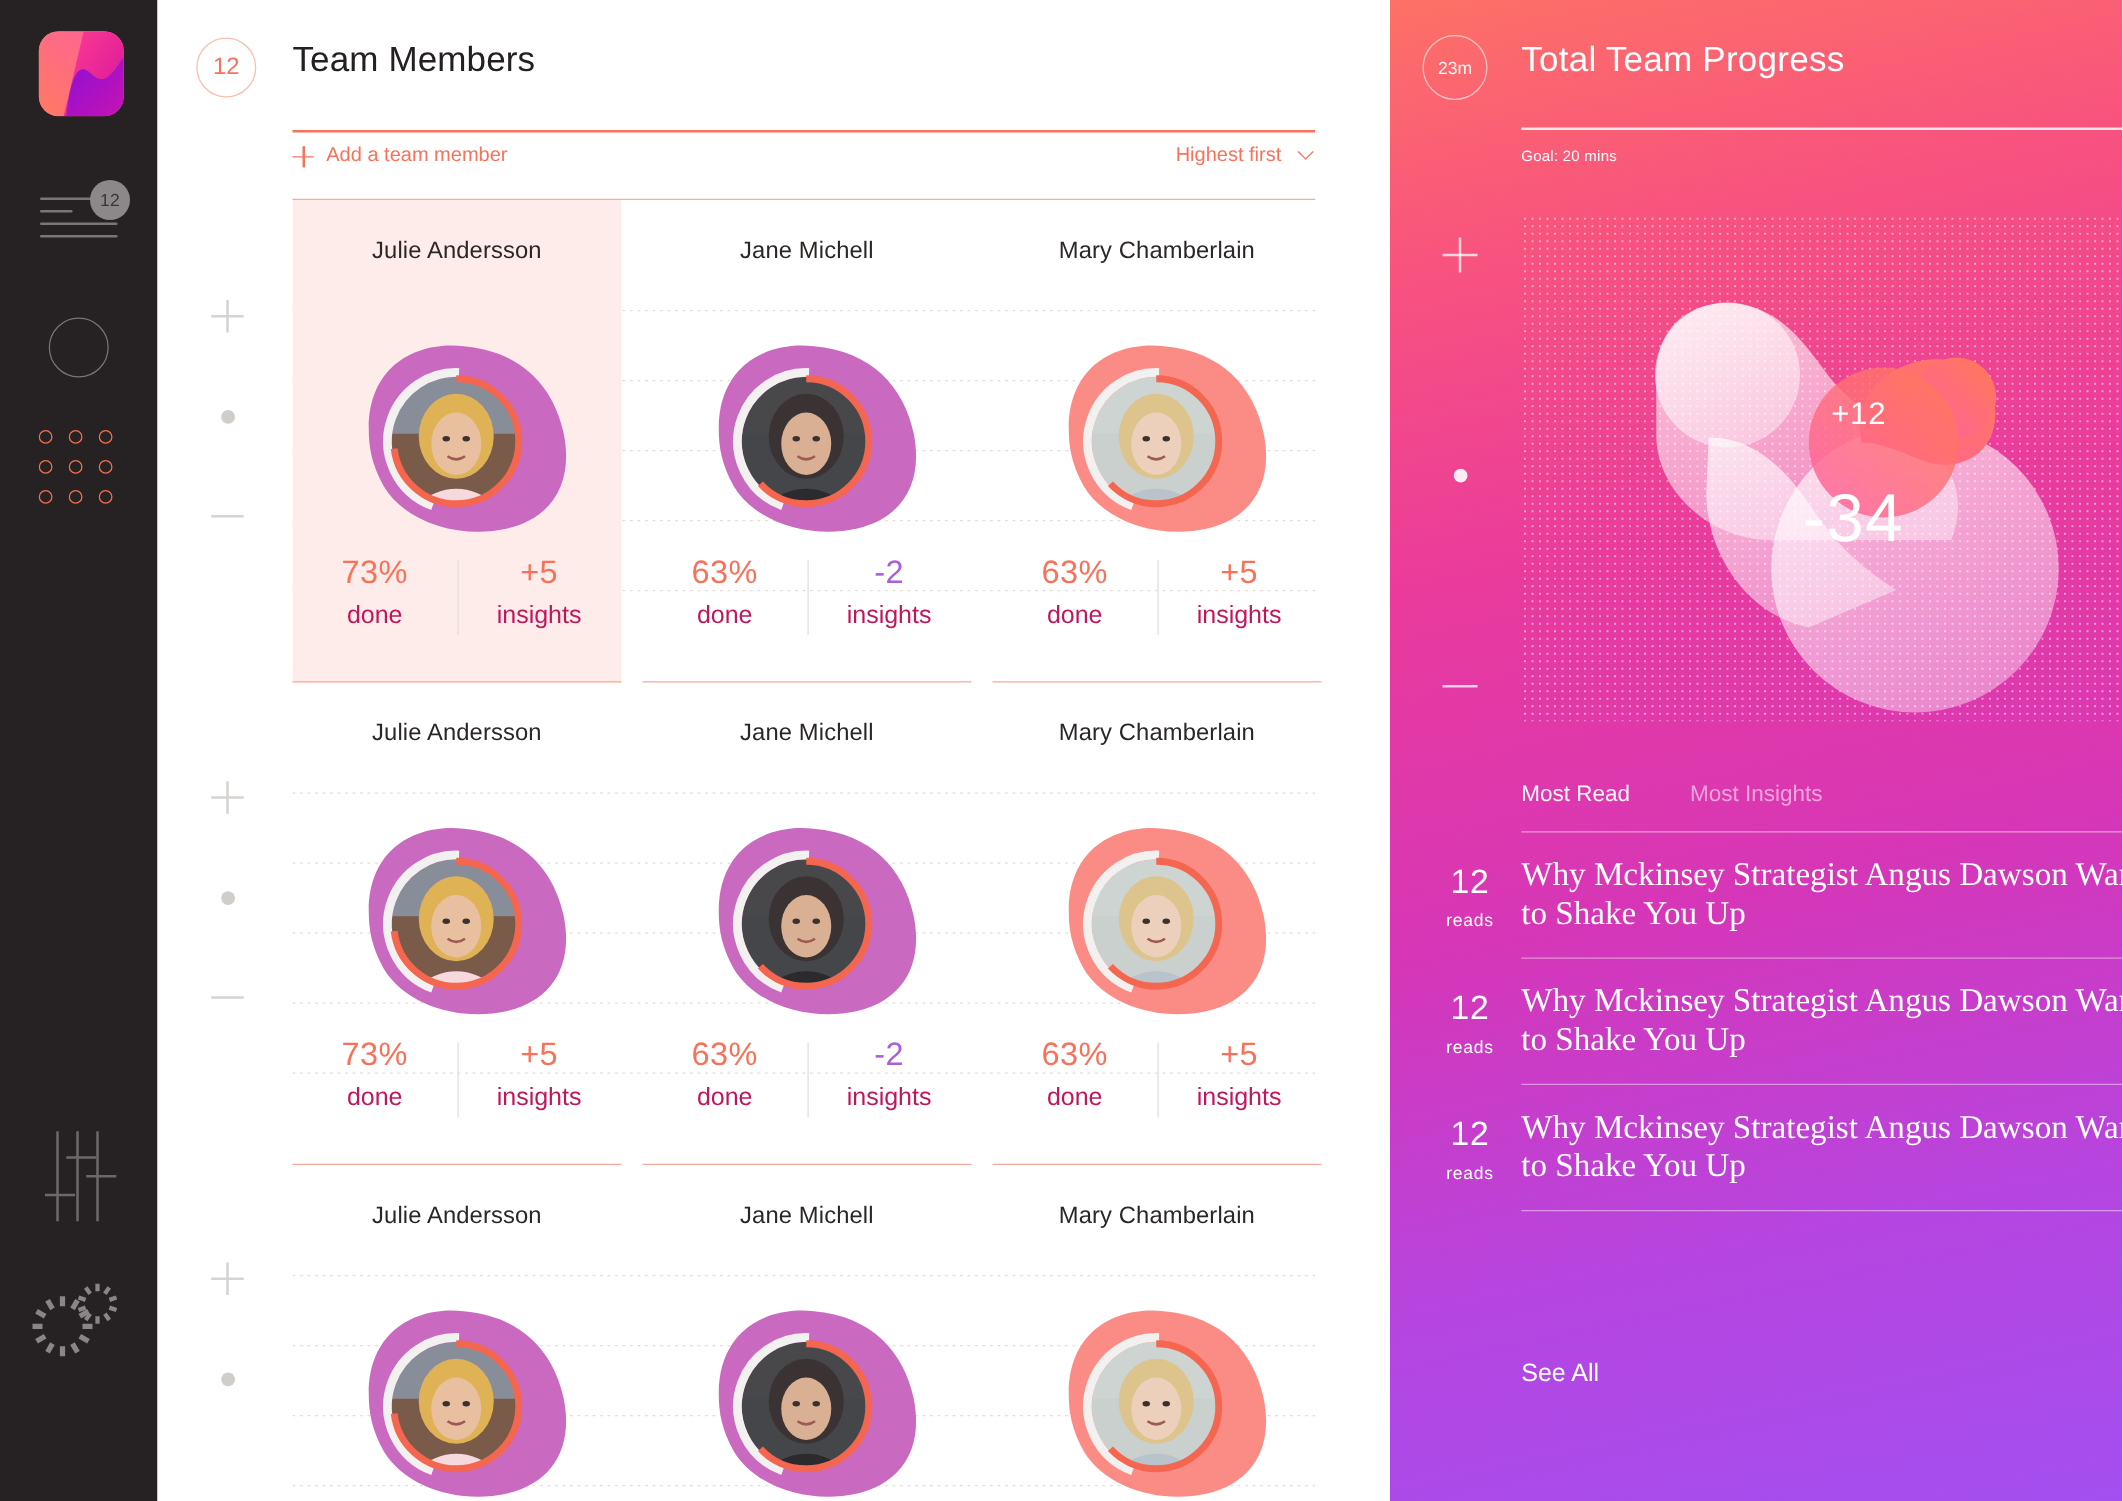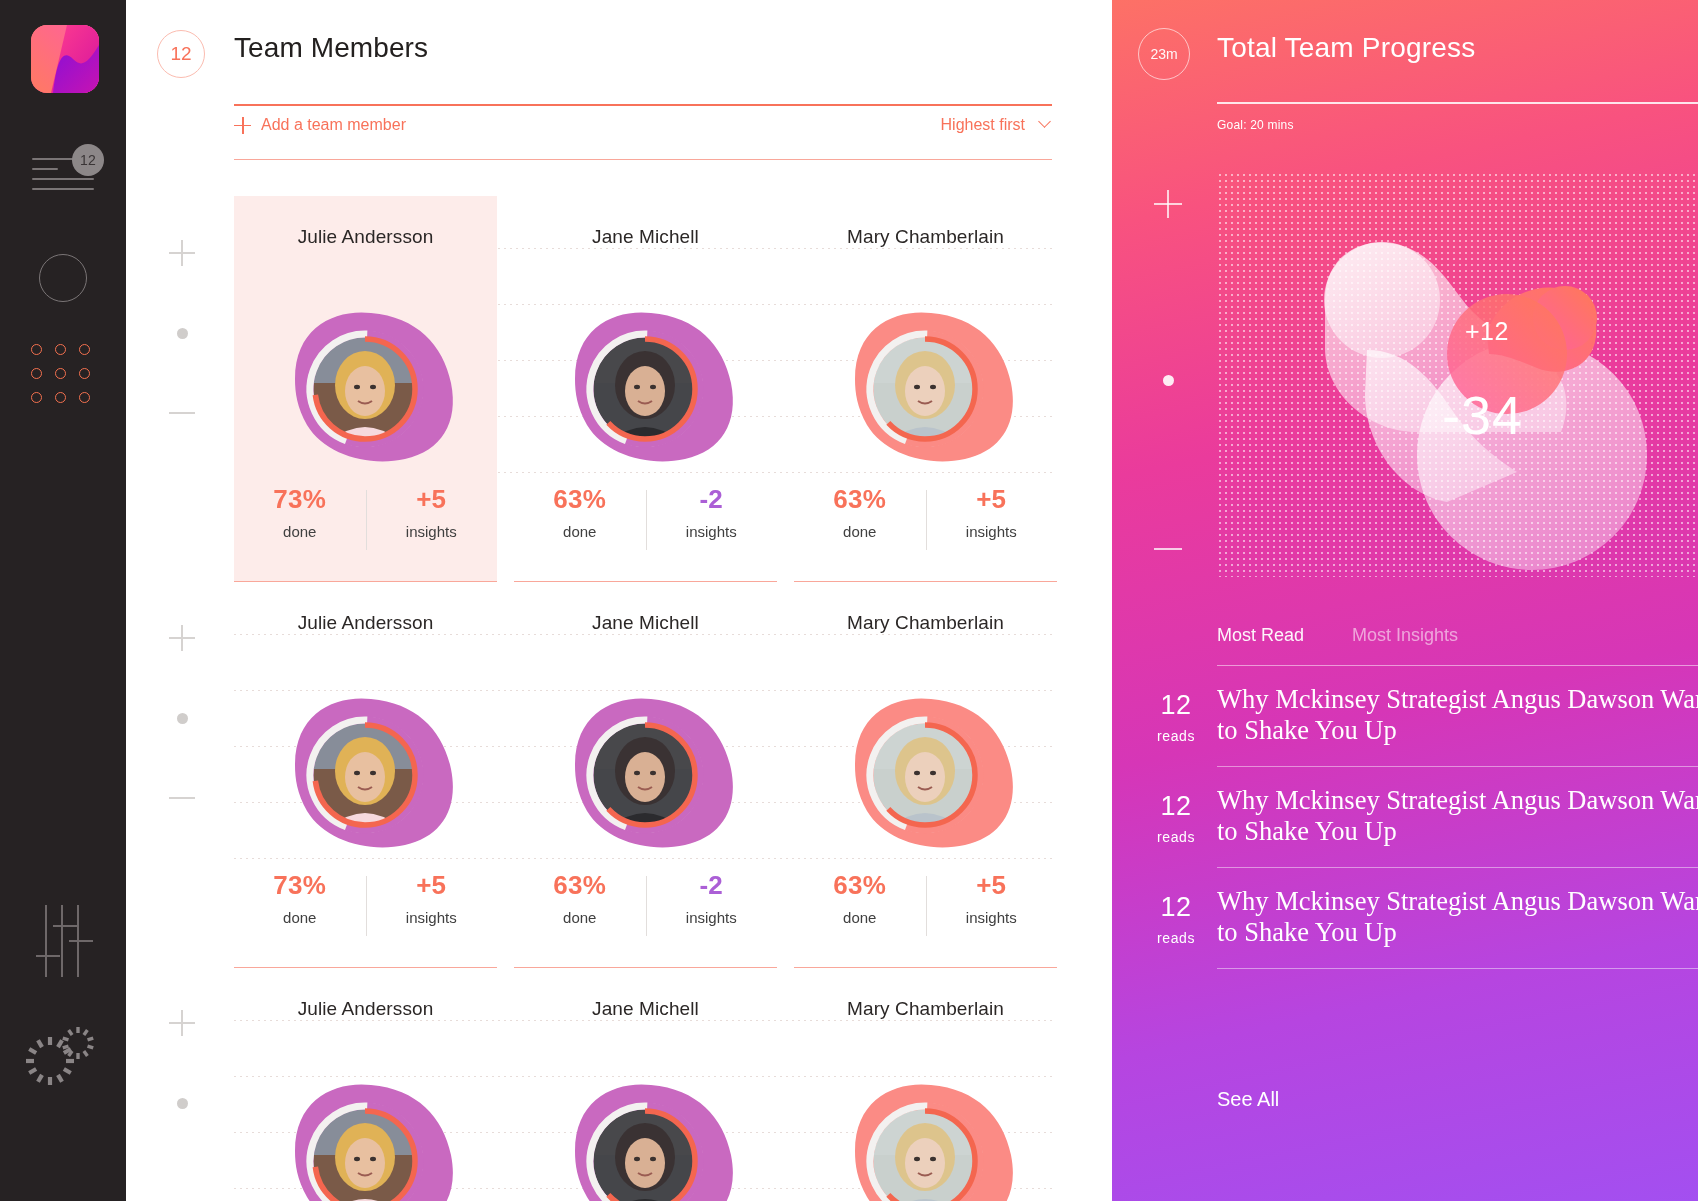--- a/index.html
+++ b/index.html
@@ -89,43 +89,43 @@
   .cards { position:absolute; left:108px; top:160px; width:818px; height:1041px; }
 
   .gutter { position:absolute; left:36px; top:60px; width:40px; height:1041px; }
   .gz { position:absolute; left:0; width:40px; display:flex; justify-content:center; }
   .gz-plus { width:26px; height:26px; position:relative; }
   .gz-plus:before,.gz-plus:after { content:""; position:absolute; background:#d6d3d1; }
   .gz-plus:before { left:0; top:12px; width:26px; height:1.6px; }
   .gz-plus:after { top:0; left:12px; height:26px; width:1.6px; }
   .gz-dot { width:11px; height:11px; border-radius:50%; background:#d0cdcb; }
   .gz-minus { width:26px; height:1.6px; background:#d6d3d1; }
-  .card { position:absolute; top:0; width:263px; height:386px;margin-top:36px; }
+  .card { position:absolute; top:0; width:263px; height:386px; }
   .card.highlight { background:#fdecea; }
   .card-divider { position:absolute; bottom:0; left:0; width:263px; height:1.4px; background:#f9a79a; }
 
   .card-name {
     position:absolute; top:30px; left:0; width:100%; text-align:center;
     font-size:19px; color:#2b2726; font-weight:400; letter-spacing:.1px;
   }
 
   .gridlines { position:absolute; left:0; top:88px; width:818px; height:250px; pointer-events:none; }
   .gridlines i { position:absolute; left:0; width:818px; height:1px;
     background-image:linear-gradient(to right,#e7dcd9 0 2px, transparent 2px 6px);
     background-size:6px 1px; }
 
   .avatar-stage { position:absolute; top:78px; left:0; width:263px; height:230px; }
   .avatar-stage svg { position:absolute; left:0; top:0; }
 
   .stats { position:absolute; bottom:42px; left:0; width:263px; display:flex; }
   .stat { flex:1; text-align:center; position:relative; }
   .stat + .stat:before { content:""; position:absolute; left:0; top:6px; width:1px; height:60px; background:#e2dedc; }
-  .stat-val { font-size:26px; color:#f8725a; font-weight:700; letter-spacing:.3px; }
+  .stat-val { font-size:26px; color:#f8725a; font-weight:400; letter-spacing:.3px; }
   .stat-val.neg { color:#ab5fd6; }
-  .stat-lbl { font-size:15px; color:#404040; margin-top:8px; }
+  .stat-lbl { font-size:20px; color:#be185d; margin-top:8px; }
 
   
   .panel {
     position:absolute; right:0; top:0; width:586px; height:1201px;
     background:linear-gradient(168deg,#fd7166 0%,#f8527f 17%,#ea3b9c 36%,#d636b7 58%,#b645e0 80%,#a34ff0 100%);
     color:#fff; overflow:hidden;
   }
   .panel-badge {
     position:absolute; left:26px; top:28px; width:52px; height:52px; border-radius:50%;
     border:1.2px solid rgba(255,255,255,.62); font-size:14px;

